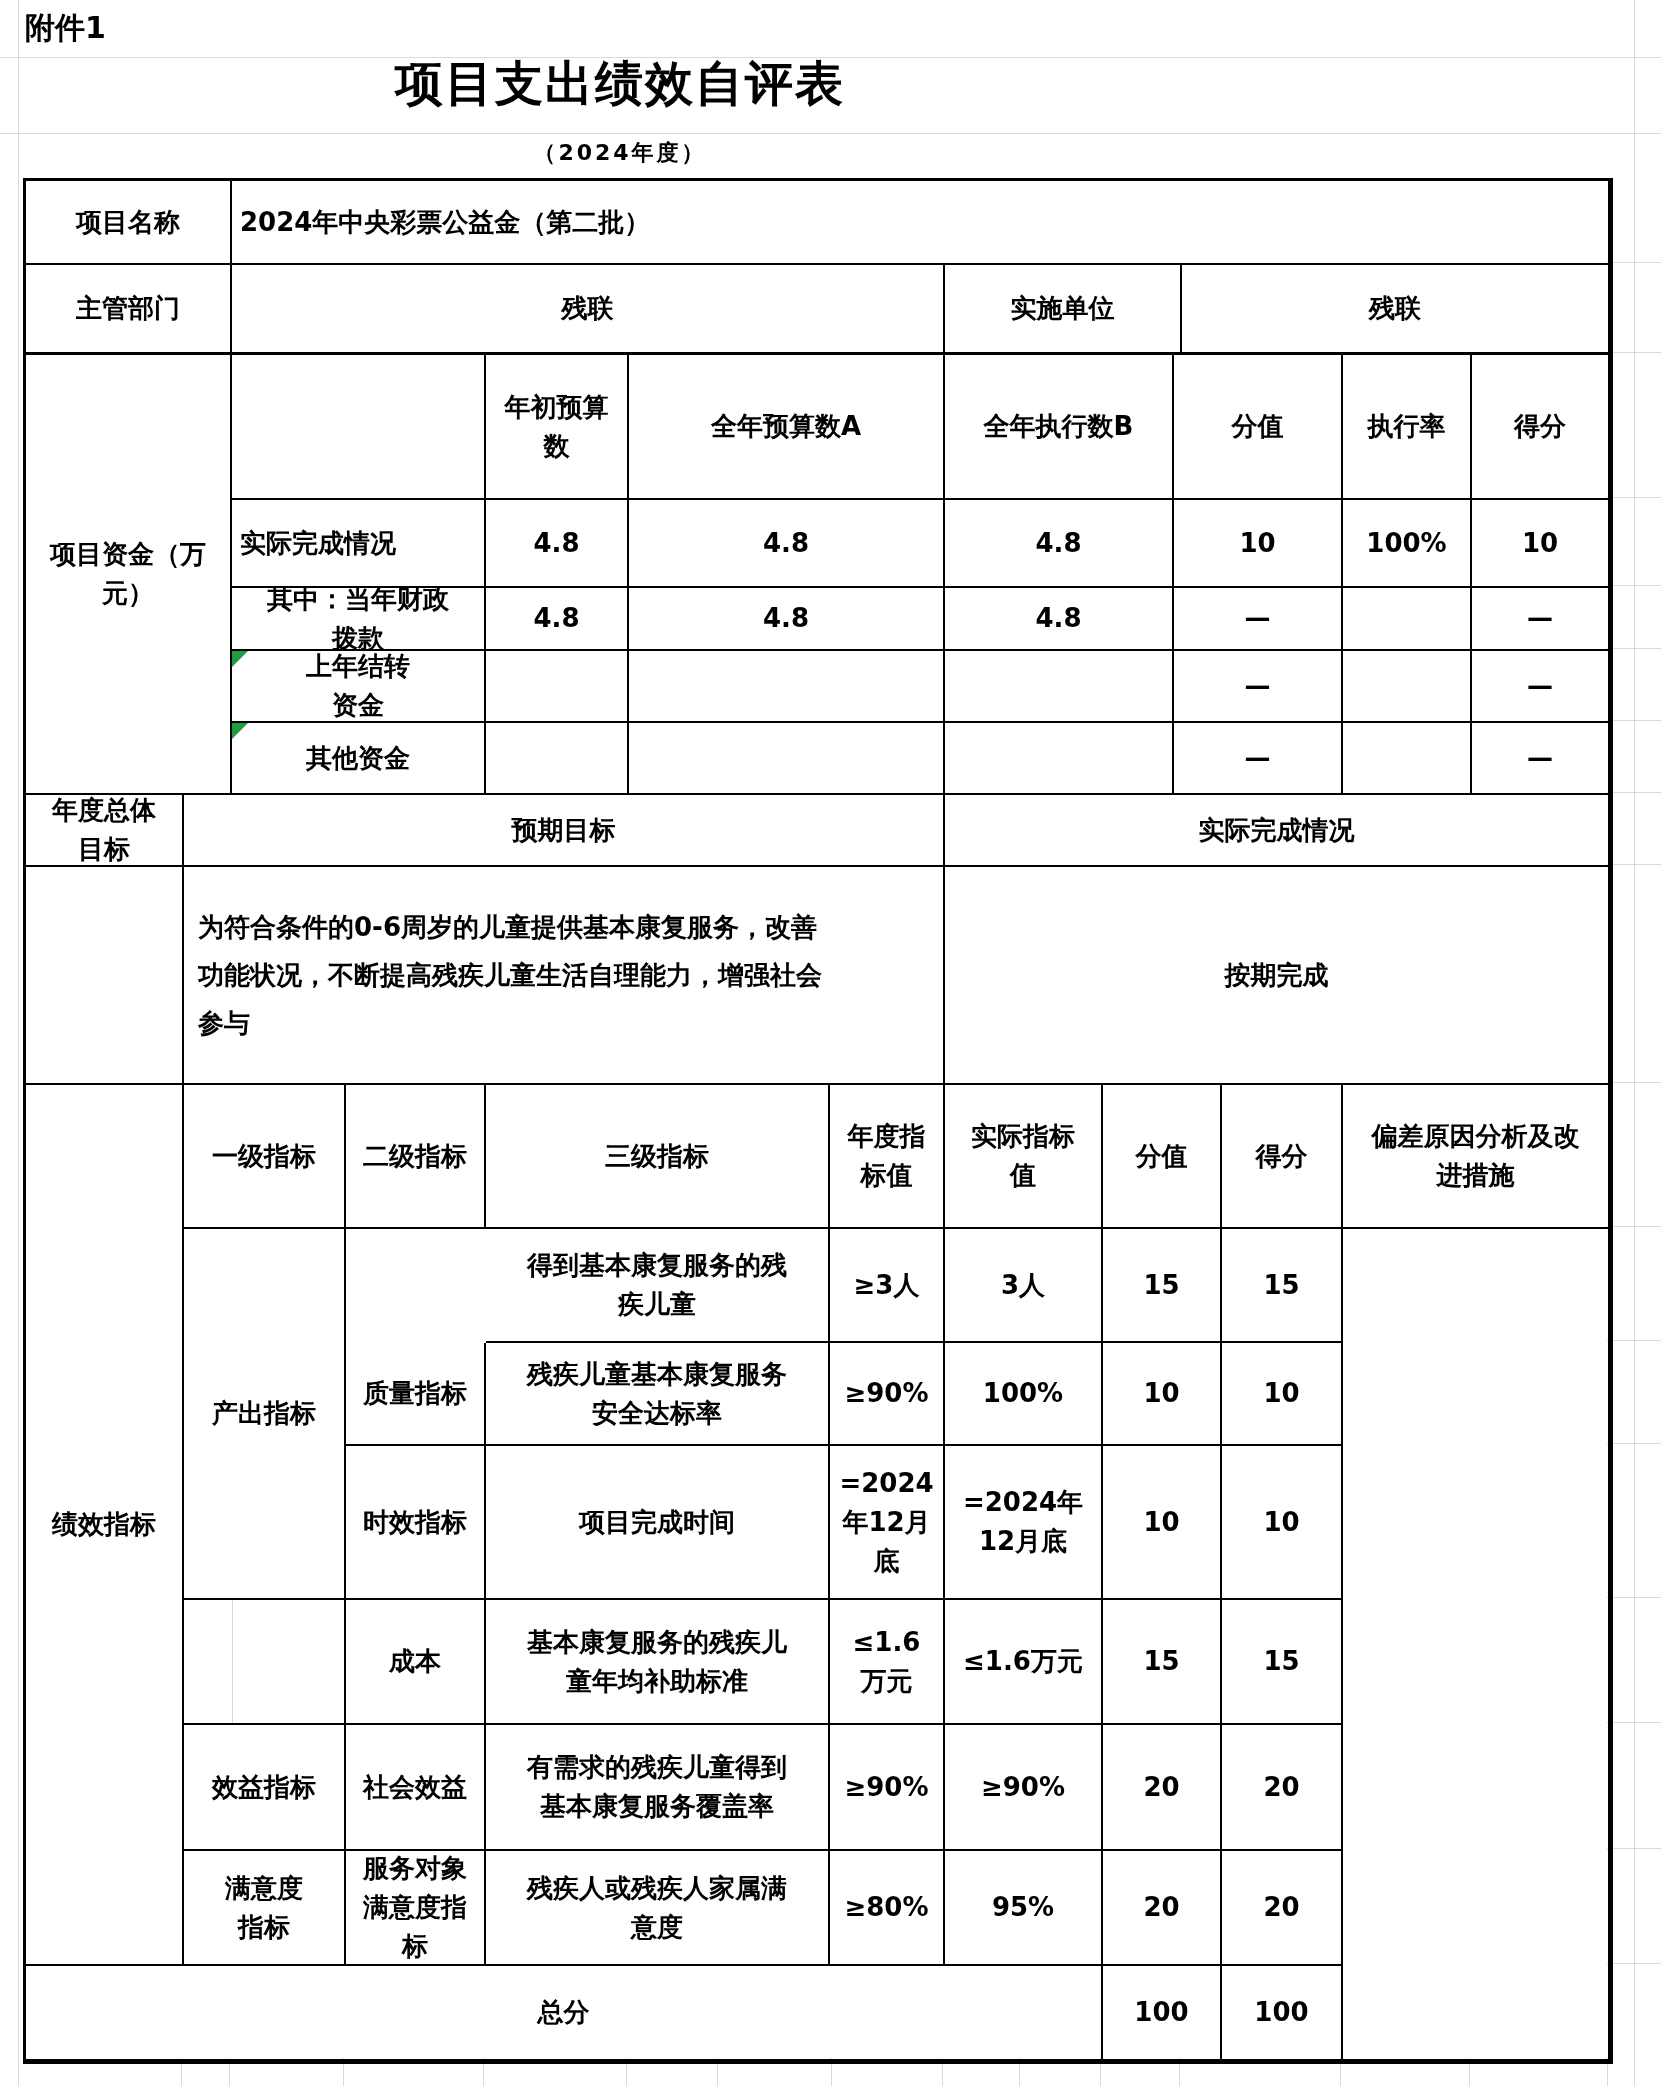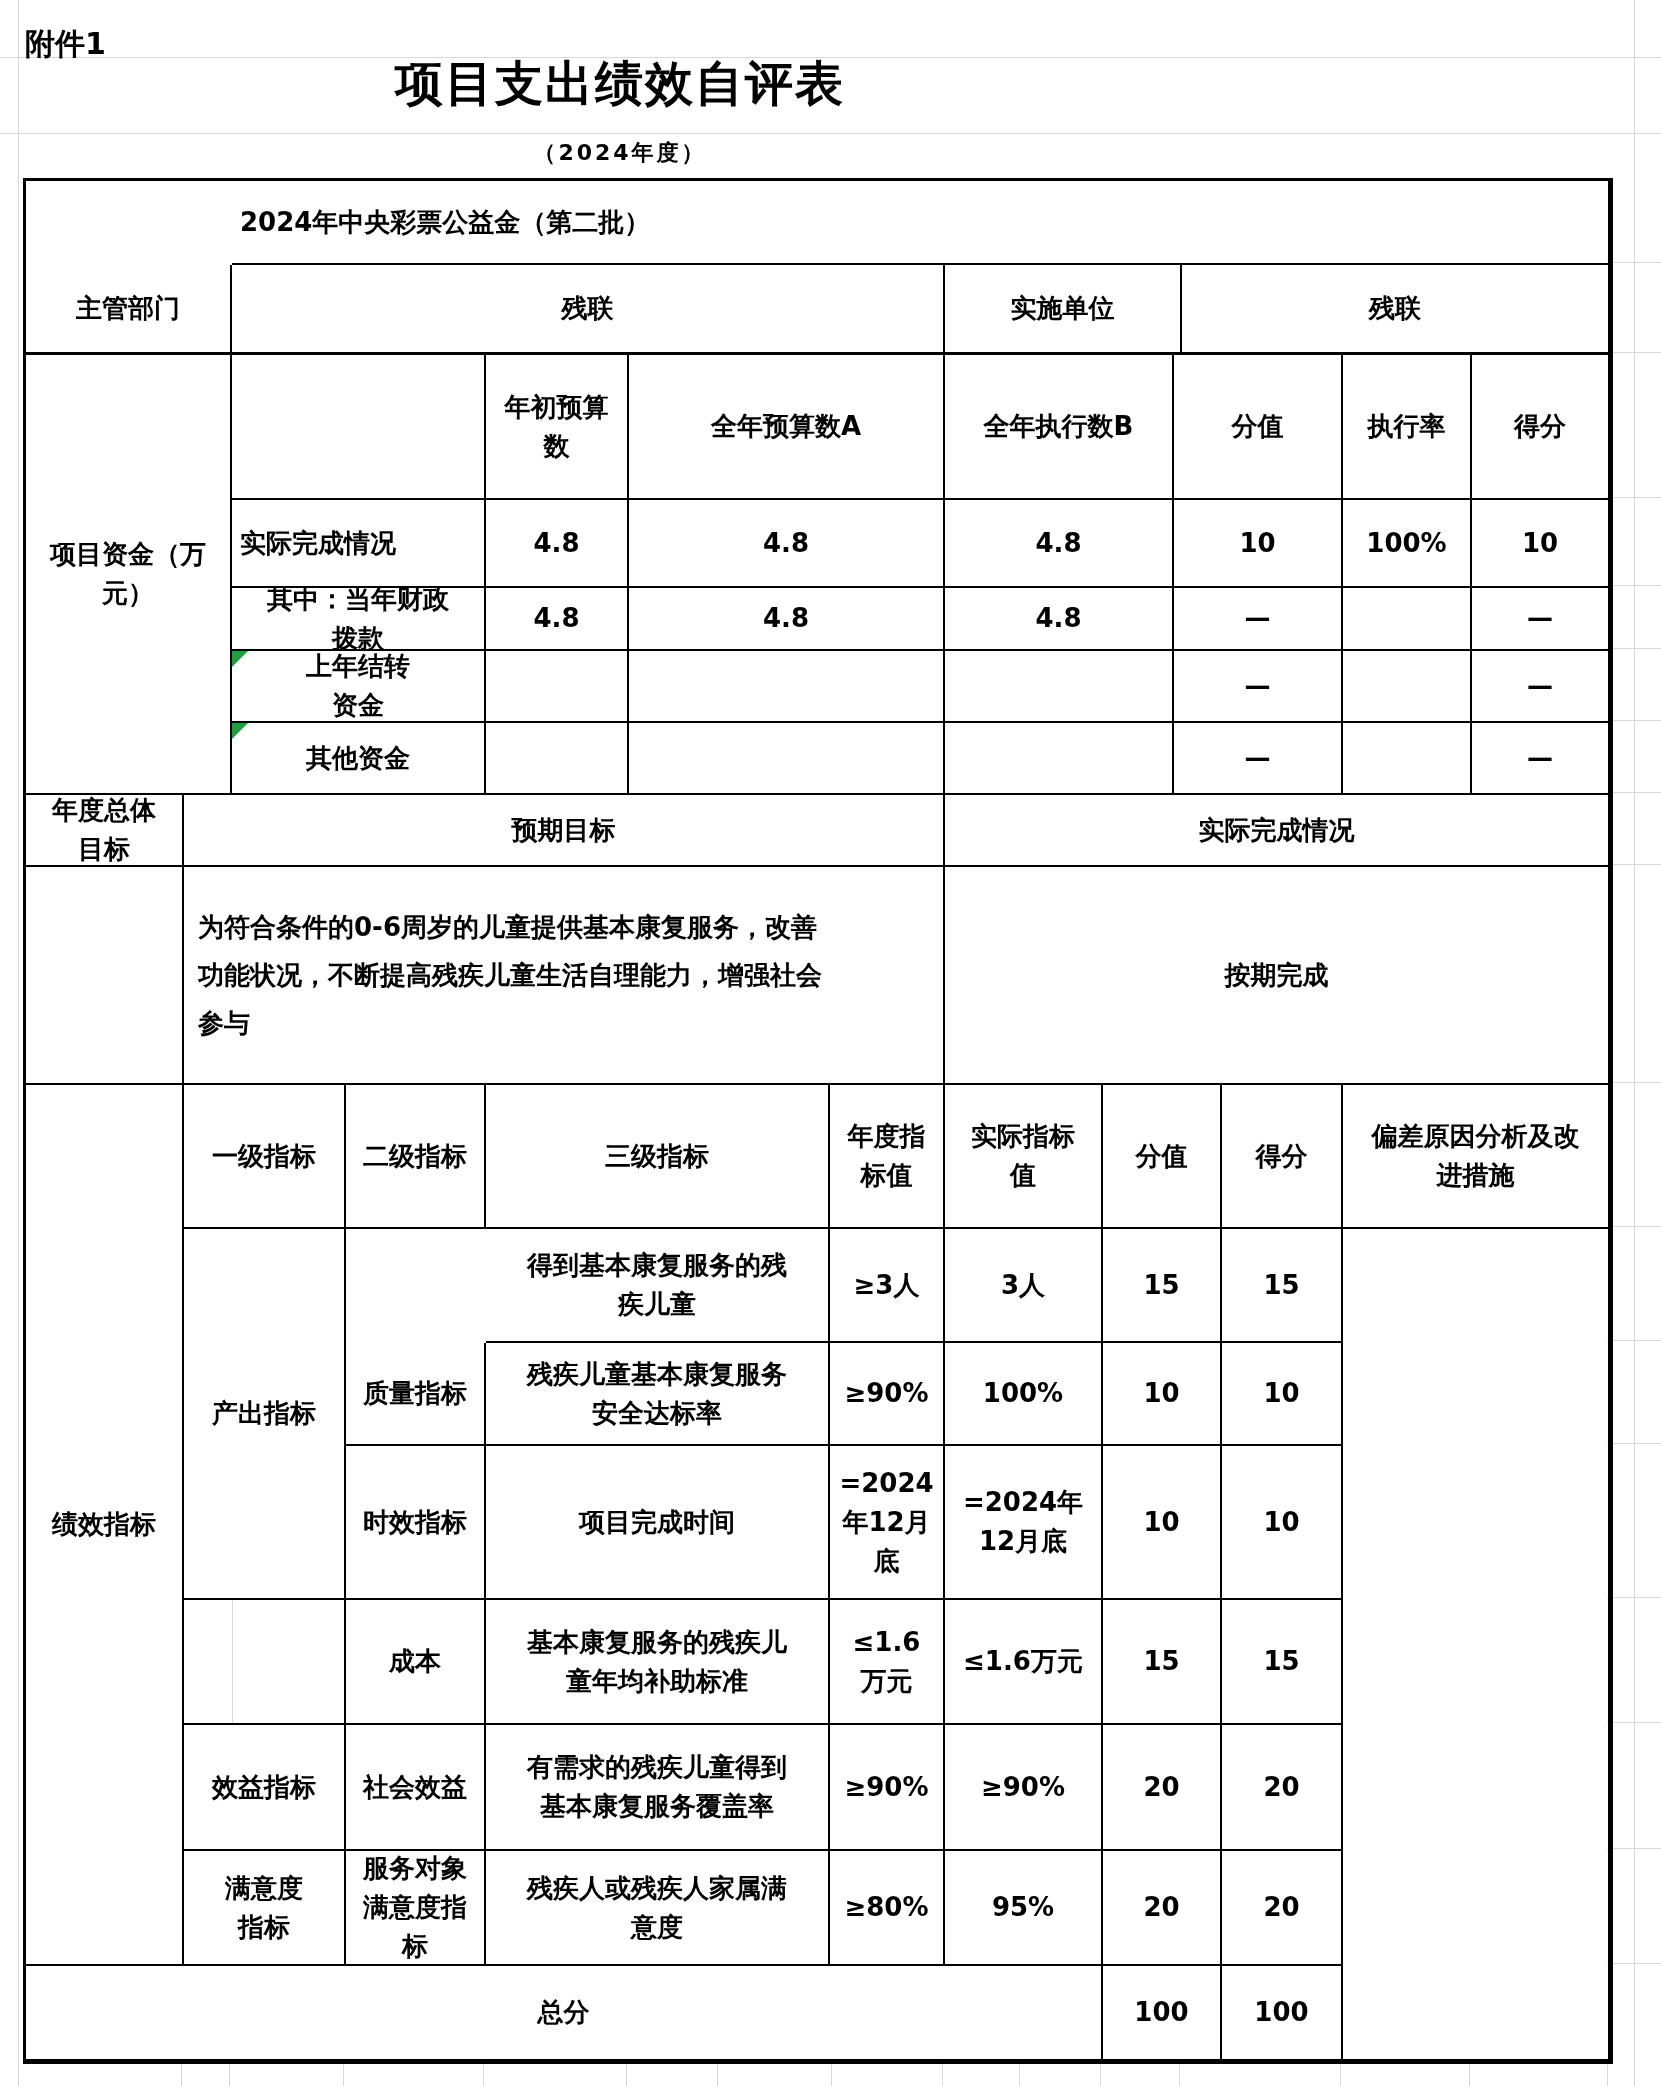--- a/index.html
+++ b/index.html
@@ -54,26 +54,27 @@
   <div class="g" style="left:717px;top:2058px;width:1px;height:28px"></div>
   <div class="g" style="left:831px;top:2058px;width:1px;height:28px"></div>
   <div class="g" style="left:942px;top:2058px;width:1px;height:28px"></div>
   <div class="g" style="left:1019px;top:2058px;width:1px;height:28px"></div>
   <div class="g" style="left:1100px;top:2058px;width:1px;height:28px"></div>
   <div class="g" style="left:1179px;top:2058px;width:1px;height:28px"></div>
   <div class="g" style="left:1340px;top:2058px;width:1px;height:28px"></div>
   <div class="g" style="left:1469px;top:2058px;width:1px;height:28px"></div>
   <div class="g" style="left:1607px;top:2058px;width:1px;height:28px"></div>
 
-  <div class="hdr" style="left:25px;top:24px;font-size:30px;">附件1</div>
+  <div class="hdr" style="left:25px;top:8px;font-size:30px;">附件1</div>
   <div class="hdr" style="left:0;top:52px;width:1240px;text-align:center;font-size:48px;letter-spacing:2px;">项目支出绩效自评表</div>
   <div class="hdr" style="left:0;top:138px;width:1240px;text-align:center;font-size:22px;letter-spacing:3px;">（2024年度）</div>
 
   <div class="tbl">
 
+    <div class="c" style="grid-area:1/1/2/3">项目名称</div>
     <div class="c tl" style="grid-area:1/3/2/15">2024年中央彩票公益金（第二批）</div>
 
     <div class="c thick" style="grid-area:2/1/3/3">主管部门</div>
     <div class="c thick" style="grid-area:2/3/3/8">残联</div>
     <div class="c thick" style="grid-area:2/8/3/11">实施单位</div>
     <div class="c thick" style="grid-area:2/11/3/15">残联</div>
 
     <div class="c" style="grid-area:3/1/8/3">项目资金（万
 元）</div>
     <div class="c" style="grid-area:3/3/4/5"></div>

